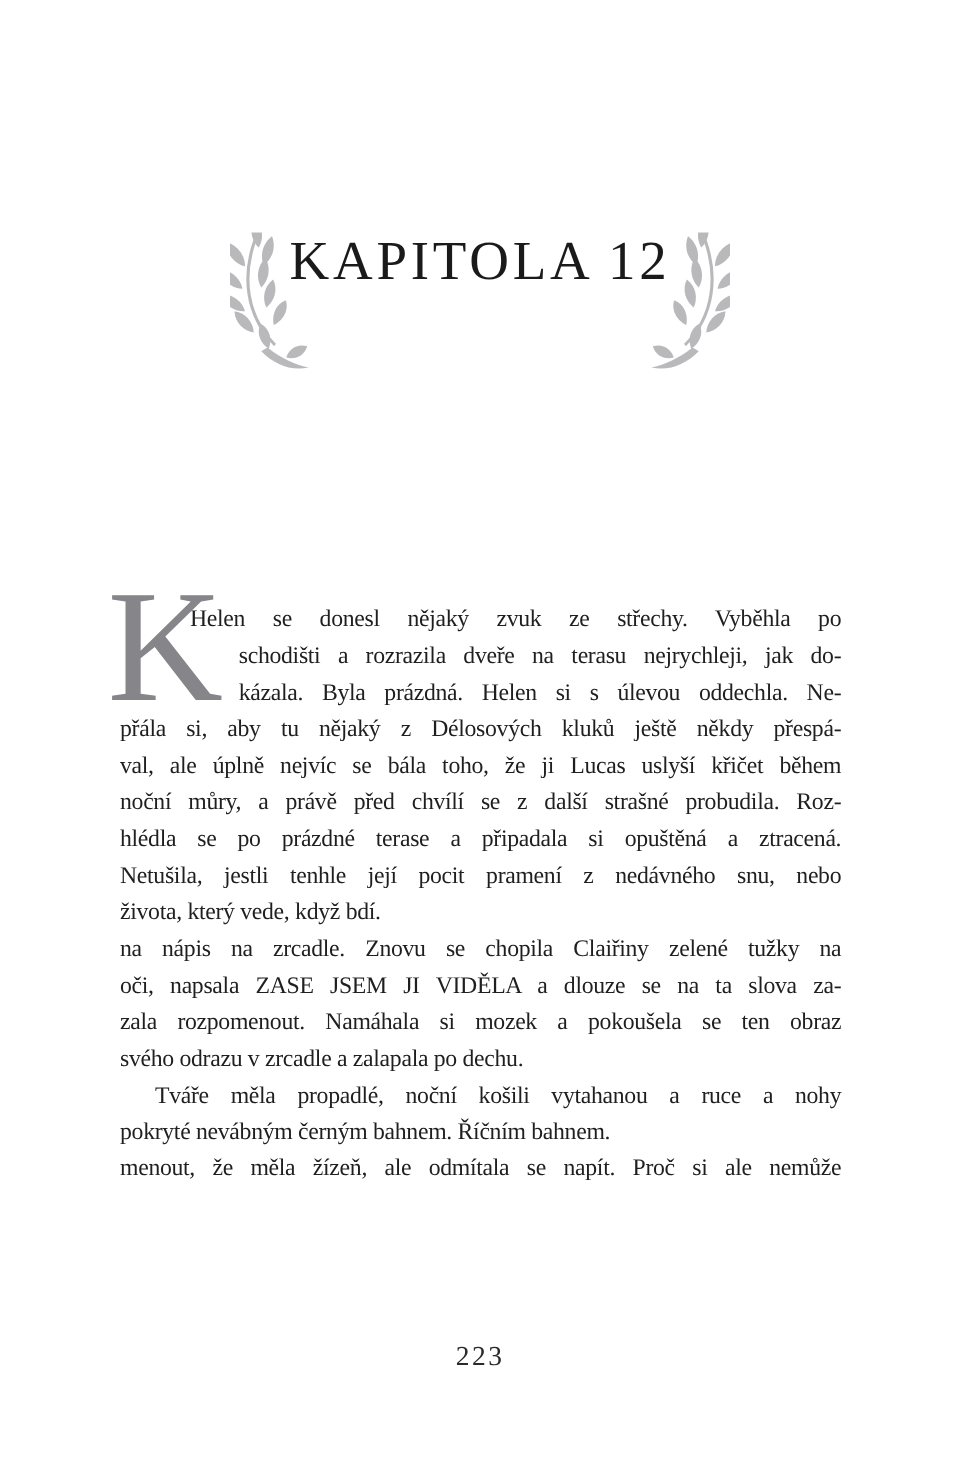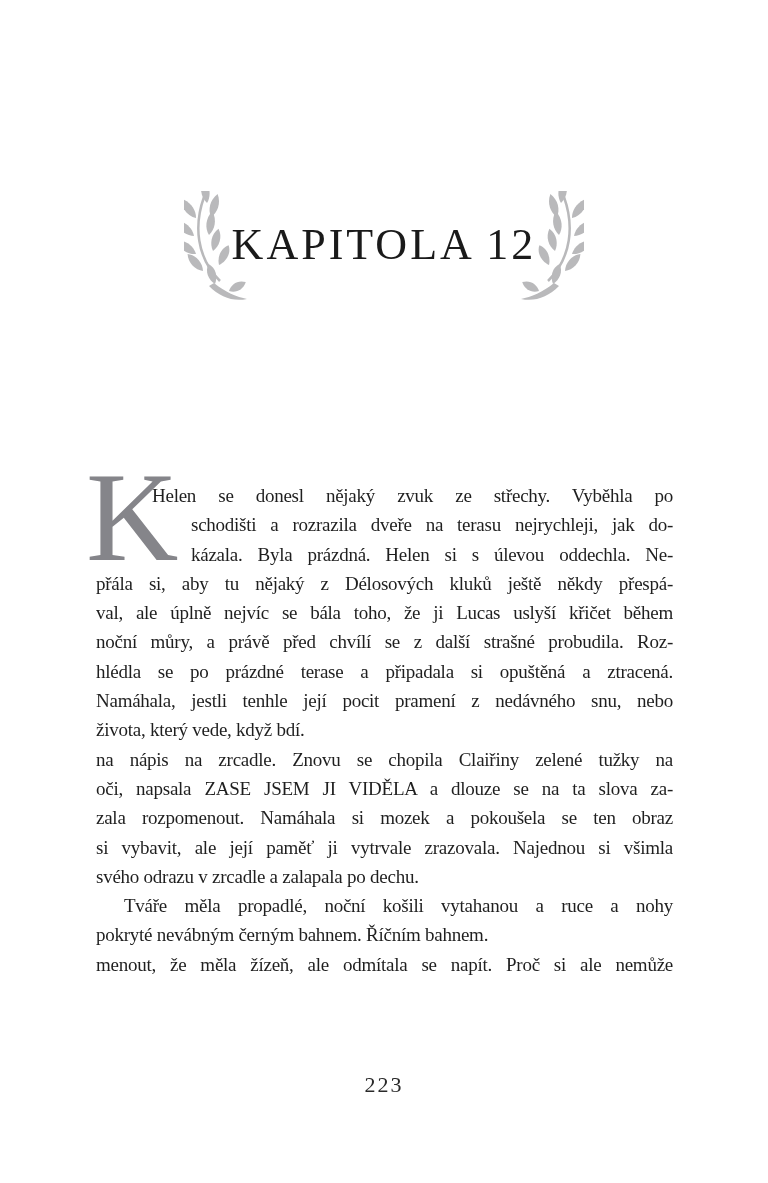--- a/index.html
+++ b/index.html
@@ -15,21 +15,20 @@
   }
 
   
   .chapter-heading {
     position: absolute;
     top: 186px;
     left: 0;
     width: 100%;
     height: 122px;
     display: flex;
-    align-items: center;
     justify-content: center;
   }
   .laurel { width: 64px; height: 112px; flex: 0 0 auto; }
   .laurel svg { width: 100%; height: 100%; display: block; }
   .laurel-left  { margin-right: -16px; }
   .laurel-right { margin-left: -16px; transform: scaleX(-1); }
   .chapter-title {
     font-size: 44px;
     font-weight: normal;
     letter-spacing: 3px;
@@ -138,27 +137,26 @@
   <main class="body-text">
     <span class="drop-cap">K</span>
 
     <div class="line dc1">Helen se donesl nějaký zvuk ze střechy. Vyběhla po</div>
     <div class="line dc2">schodišti a rozrazila dveře na terasu nejrychleji, jak do-</div>
     <div class="line dc2">kázala. Byla prázdná. Helen si s úlevou oddechla. Ne-</div>
     <div class="line">přála si, aby tu nějaký z Délosových kluků ještě někdy přespá-</div>
     <div class="line">val, ale úplně nejvíc se bála toho, že ji Lucas uslyší křičet během</div>
     <div class="line">noční můry, a právě před chvílí se z další strašné probudila. Roz-</div>
     <div class="line">hlédla se po prázdné terase a připadala si opuštěná a ztracená.</div>
-    <div class="line">Namáhala, jestli tenhle její pocit pramení z nedávného snu, nebo</div>
+    <div class="line">Netušila, jestli tenhle její pocit pramení z nedávného snu, nebo</div>
     <div class="line last">života, který vede, když bdí.</div>
 
     <div class="line">na nápis na zrcadle. Znovu se chopila Claiřiny zelené tužky na</div>
     <div class="line">oči, napsala ZASE JSEM JI VIDĚLA a dlouze se na ta slova za-</div>
     <div class="line">zala rozpomenout. Namáhala si mozek a pokoušela se ten obraz</div>
-    <div class="line">si vybavit, ale její paměť ji vytrvale zrazovala. Najednou si všimla</div>
     <div class="line last">svého odrazu v zrcadle a zalapala po dechu.</div>
 
     <div class="line pindent">Tváře měla propadlé, noční košili vytahanou a ruce a nohy</div>
     <div class="line last">pokryté nevábným černým bahnem. Říčním bahnem.</div>
 
     <div class="line">menout, že měla žízeň, ale odmítala se napít. Proč si ale nemůže</div>
   </main>
 
   <footer class="page-footer">
     <span class="page-number">223</span>

